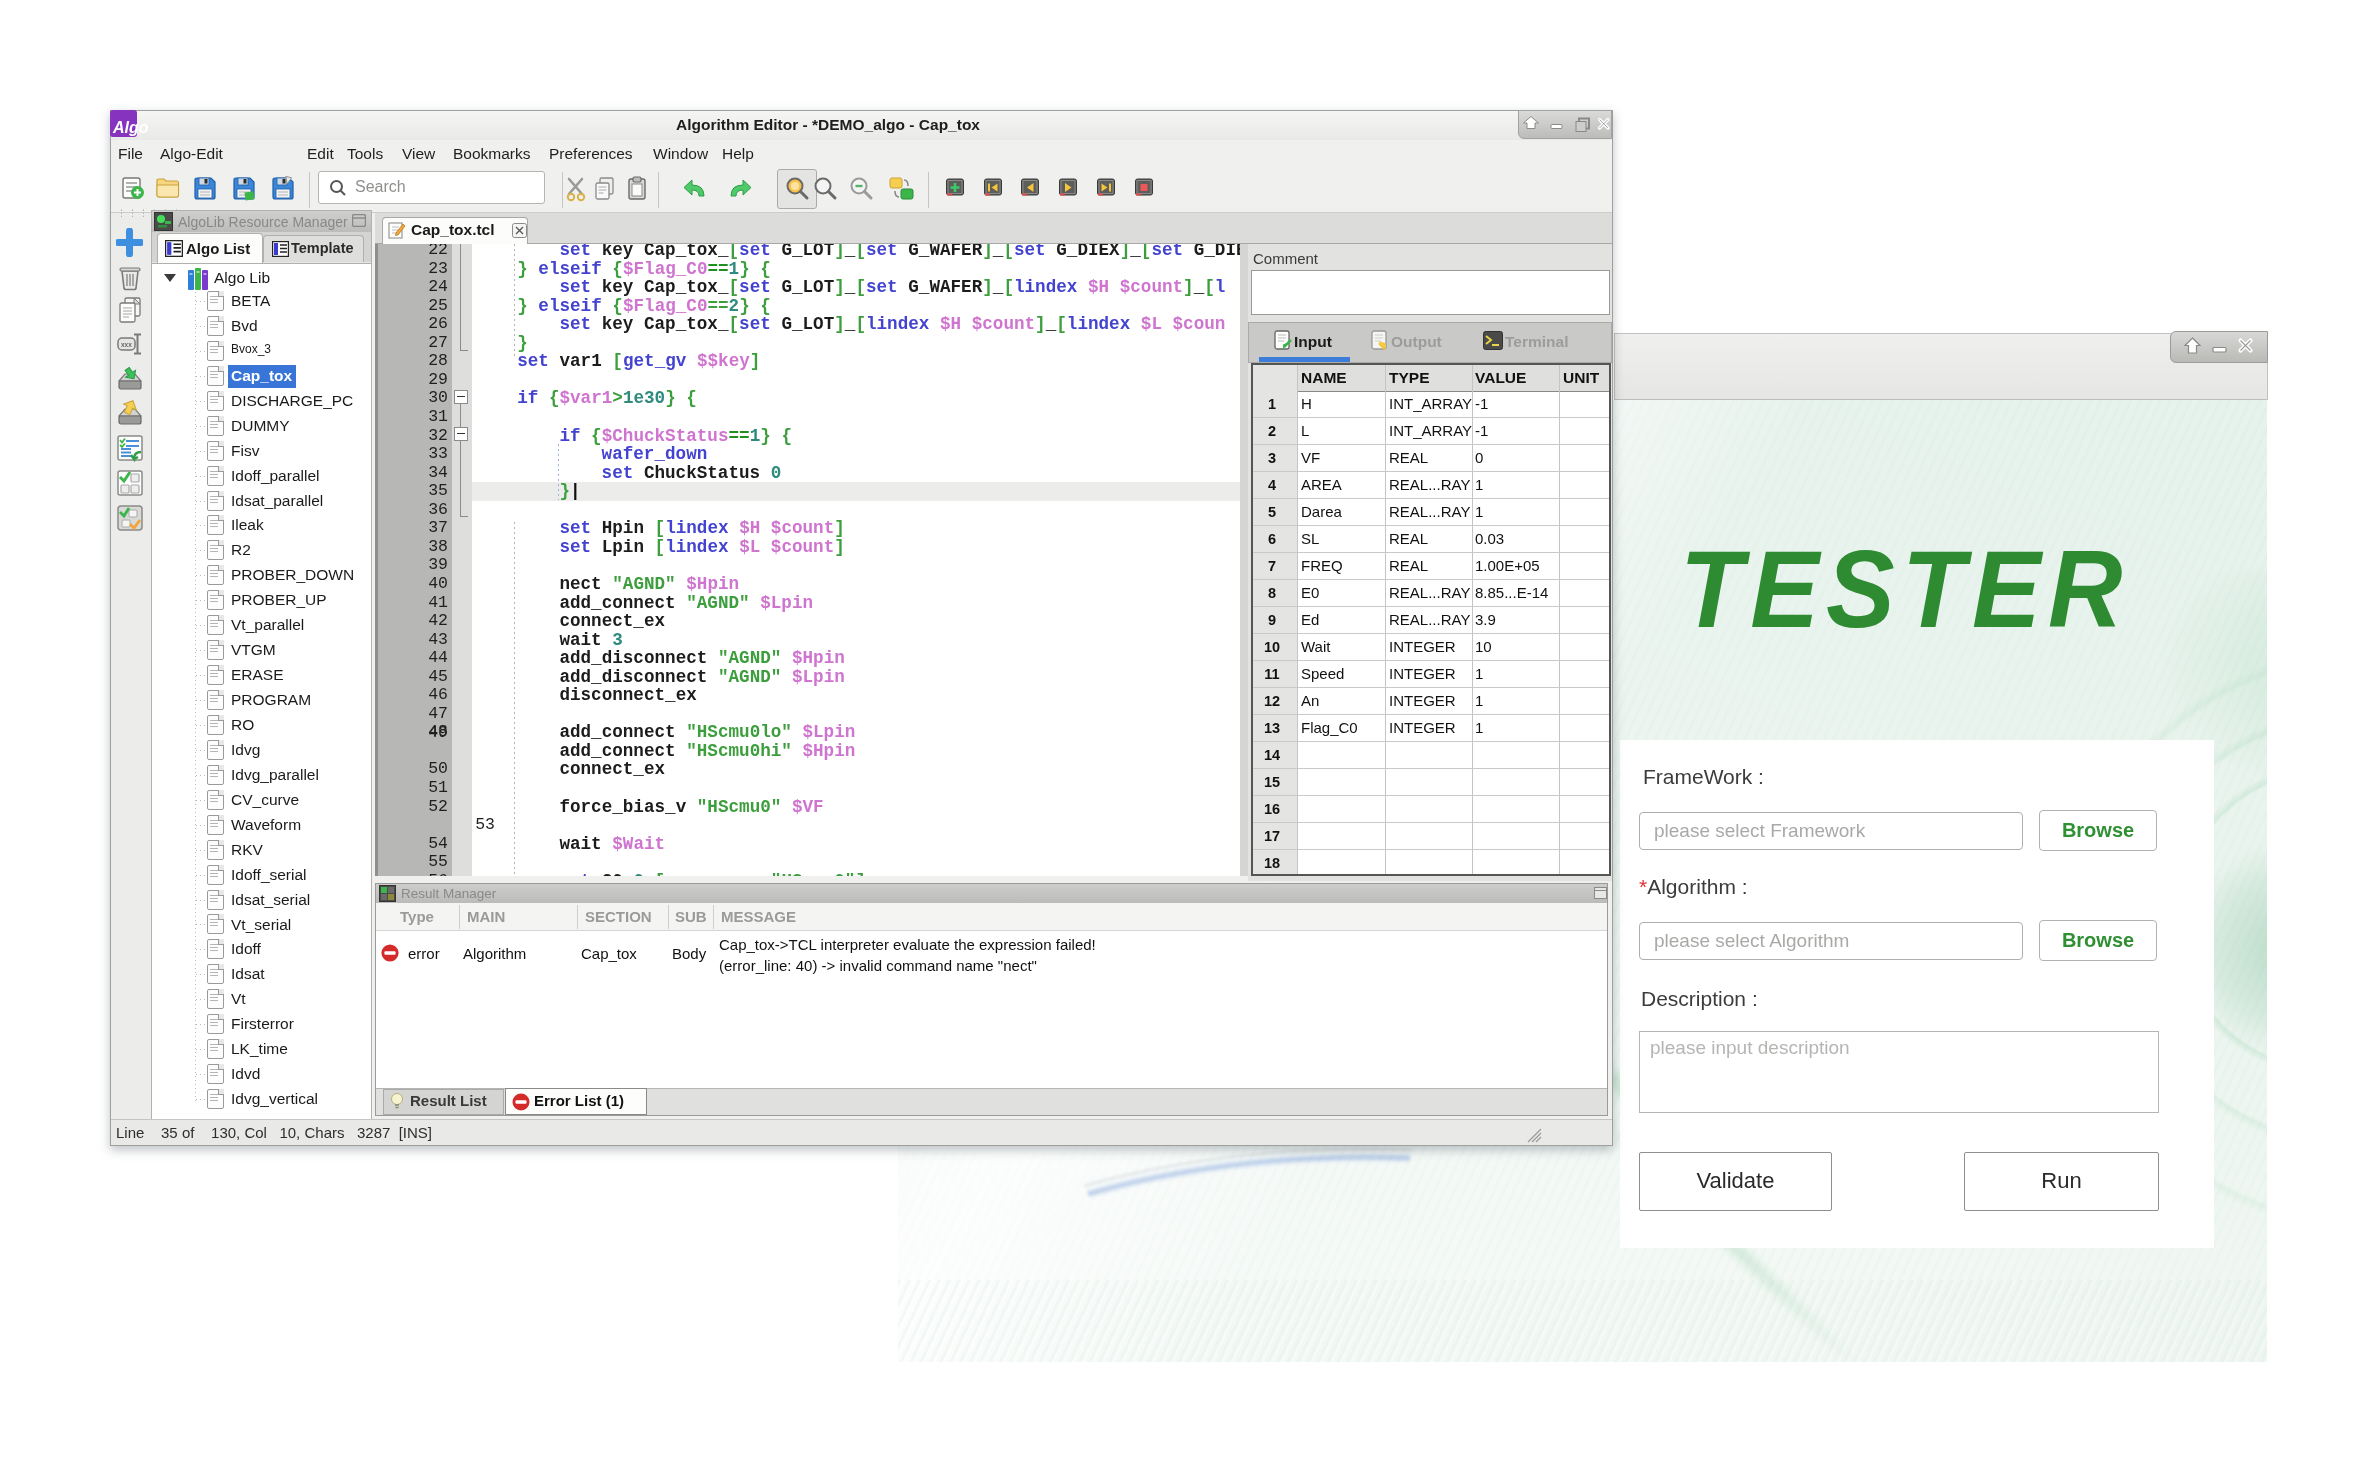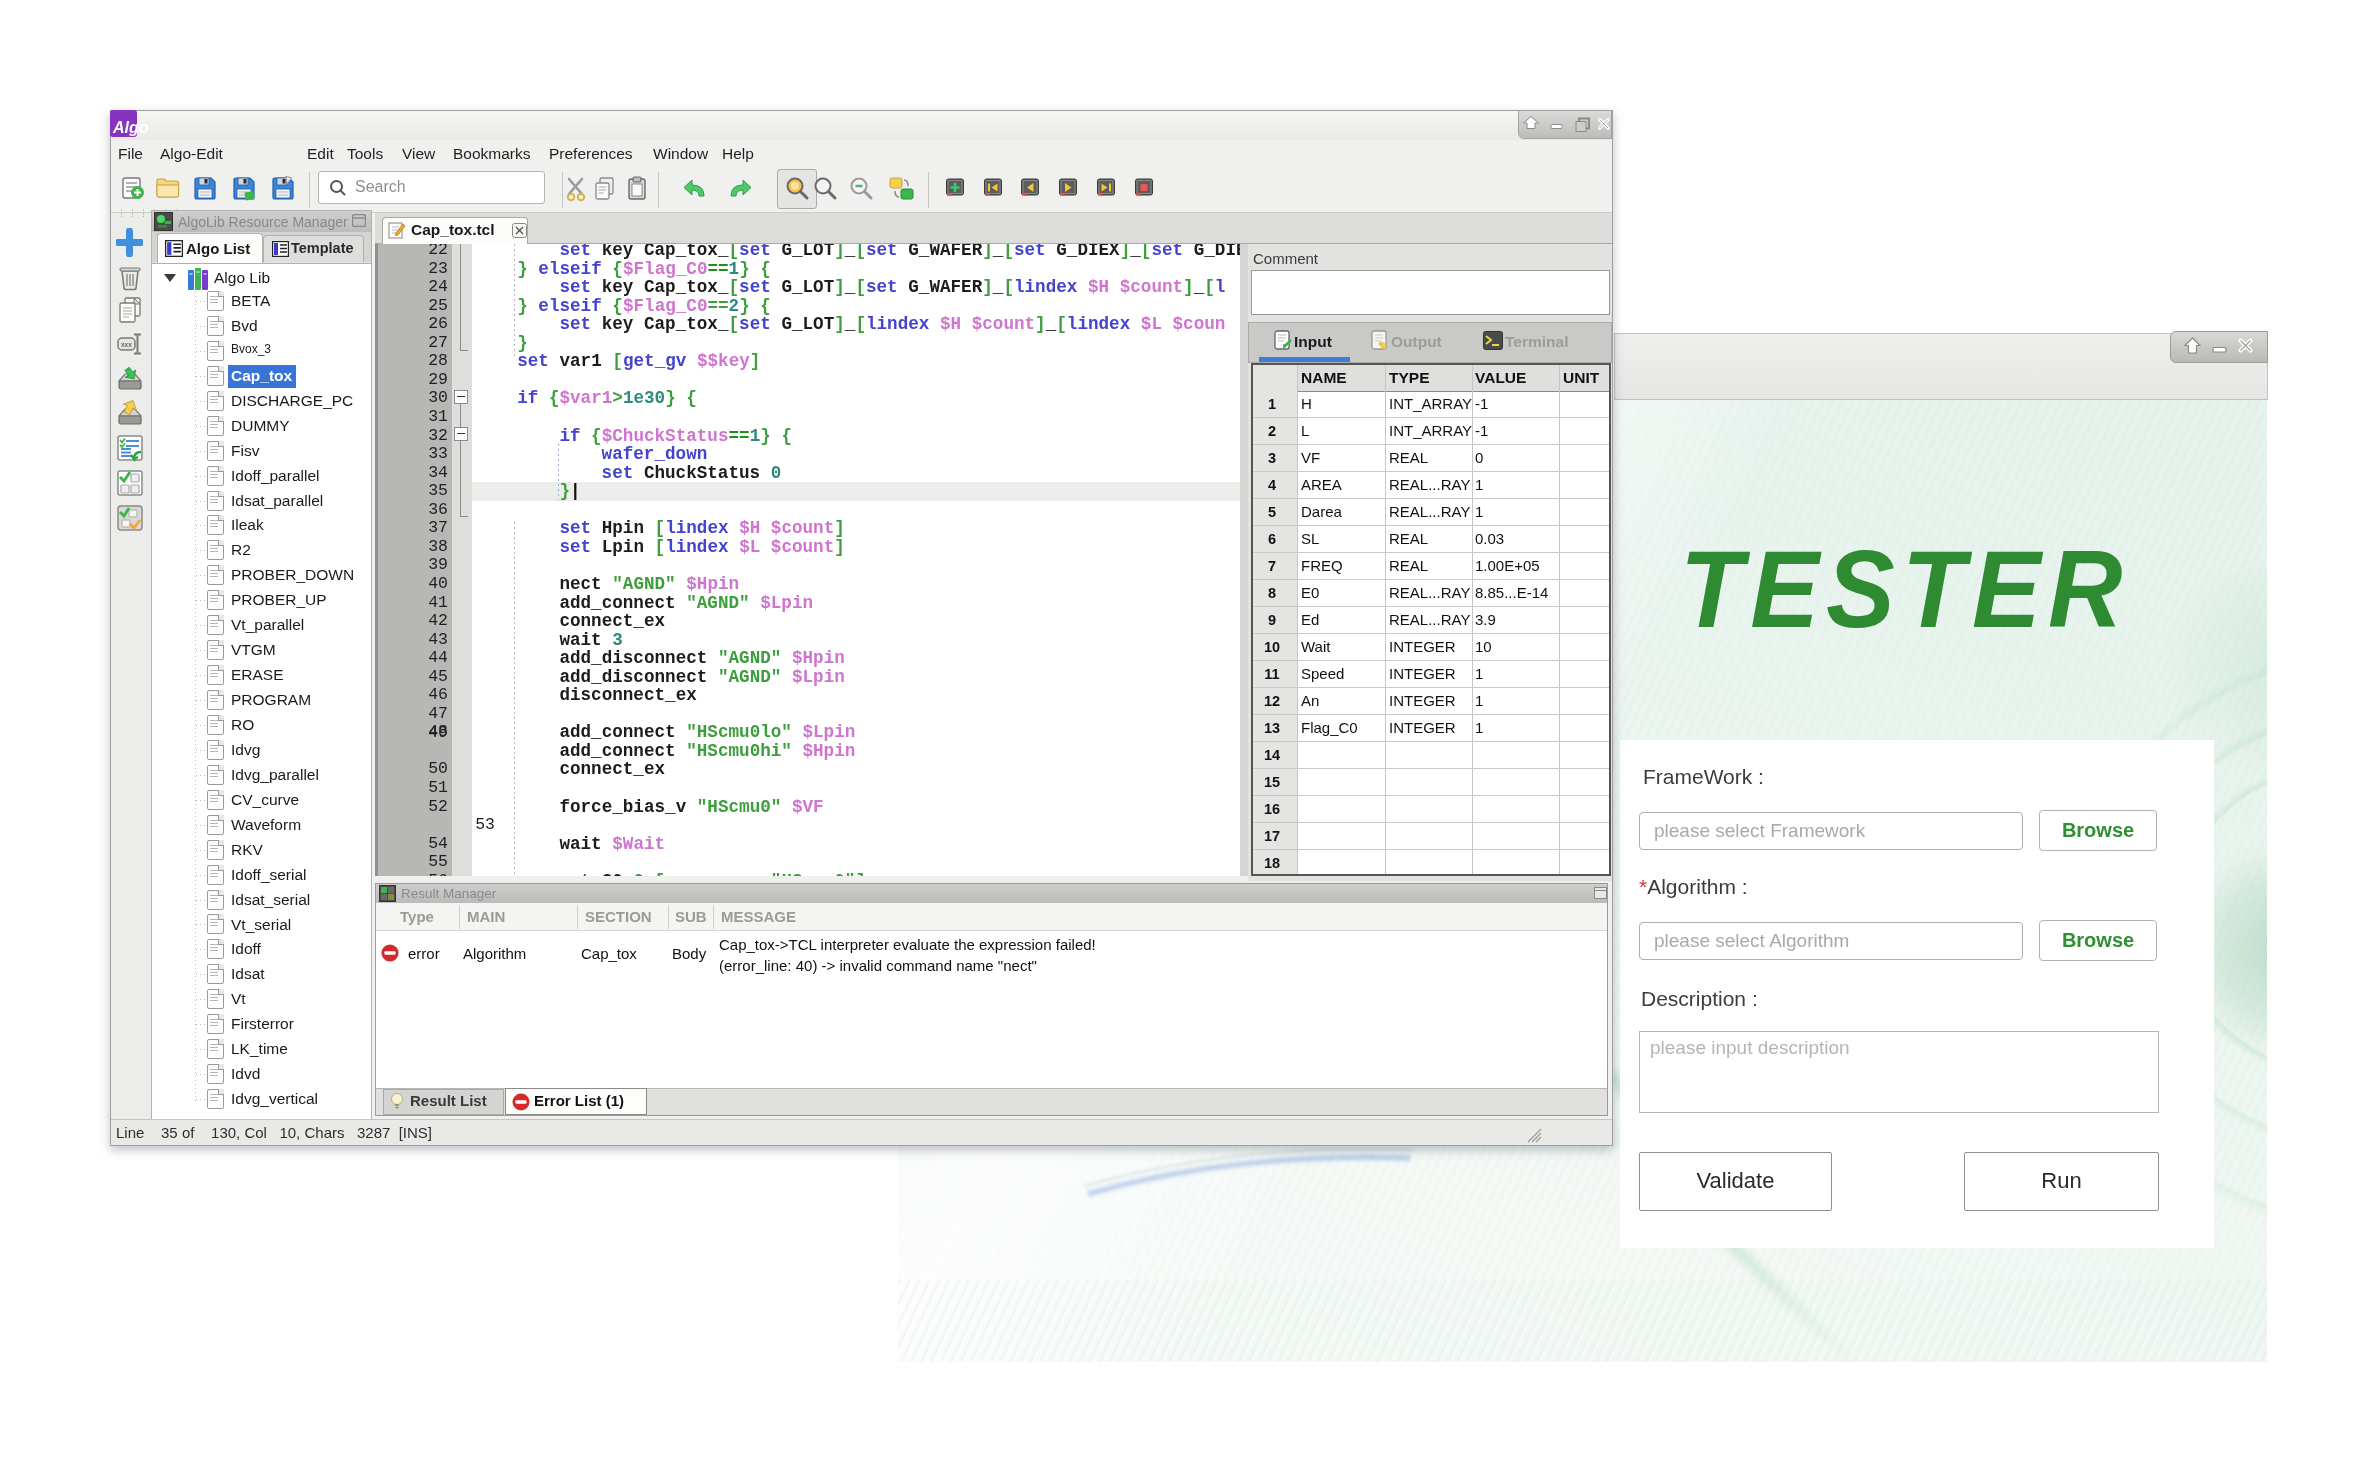--- a/index.html
+++ b/index.html
@@ -96,20 +96,21 @@
 <div class="abs ti" style="left:1639px;top:1168px;width:193px;text-align:center;font-size:22px;color:#2a2a2a;">Validate</div>
 <div class="abs" style="left:1964px;top:1152px;width:195px;height:59px;border:1px solid #8f8f8d;border-radius:2px;box-sizing:border-box;background:#fff;"></div>
 <div class="abs ti" style="left:1964px;top:1168px;width:195px;text-align:center;font-size:22px;color:#2a2a2a;">Run</div>
 
 <div class="abs" style="left:110px;top:110px;width:1503px;height:1036px;background:#f0f0ee;
      border:1px solid #9f9f9d;box-sizing:border-box;box-shadow:0 4px 10px rgba(70,80,95,0.35);"></div>
 
 <div class="abs" style="left:111px;top:111px;width:1501px;height:29px;background:linear-gradient(#f5f5f3,#e9e9e7);"></div>
 <div class="abs" style="left:110px;top:110px;width:27px;height:27px;background:#8633bf;border-radius:3px;"></div>
 <div class="abs ti" style="left:113px;top:119px;font-size:16px;color:#fff;font-weight:bold;font-style:italic;">Algo</div>
+<div class="abs ti" style="left:110px;top:116px;width:1436px;text-align:center;font-size:15.5px;font-weight:bold;color:#1e1e1e;">Algorithm Editor - *DEMO_algo - Cap_tox</div>
 <div class="abs" style="left:1518px;top:110px;width:94px;height:29px;
      background:linear-gradient(#dadad8,#bcbcba);border:1px solid #a2a2a0;border-radius:0 0 0 6px;box-sizing:border-box;"></div>
 <svg class="abs" style="left:1518px;top:110px;" width="94" height="29" viewBox="0 0 94 29">
  <g stroke="#8a8a88" fill="#ffffff" stroke-width="1">
   <path d="M9 18.5 L9 13 L5.5 13 L13 6.5 L20.5 13 L17 13 L17 18.5 Z"></path>
   <rect x="33" y="14.5" width="11" height="4" rx="1"></rect>
   <rect x="61" y="8.5" width="10" height="10" fill="none" stroke-width="2"></rect>
   <rect x="58" y="11.5" width="10" height="10" fill="#cdcdcb" stroke-width="1" stroke="#8a8a88"></rect>
   <path d="M81.5 9.5 L90 18 M90 9.5 L81.5 18" stroke="#fff" stroke-width="3.2" stroke-linecap="round"></path>
   <path d="M81.5 9.5 L90 18 M90 9.5 L81.5 18" stroke="#909090" stroke-width="0.8"></path>

